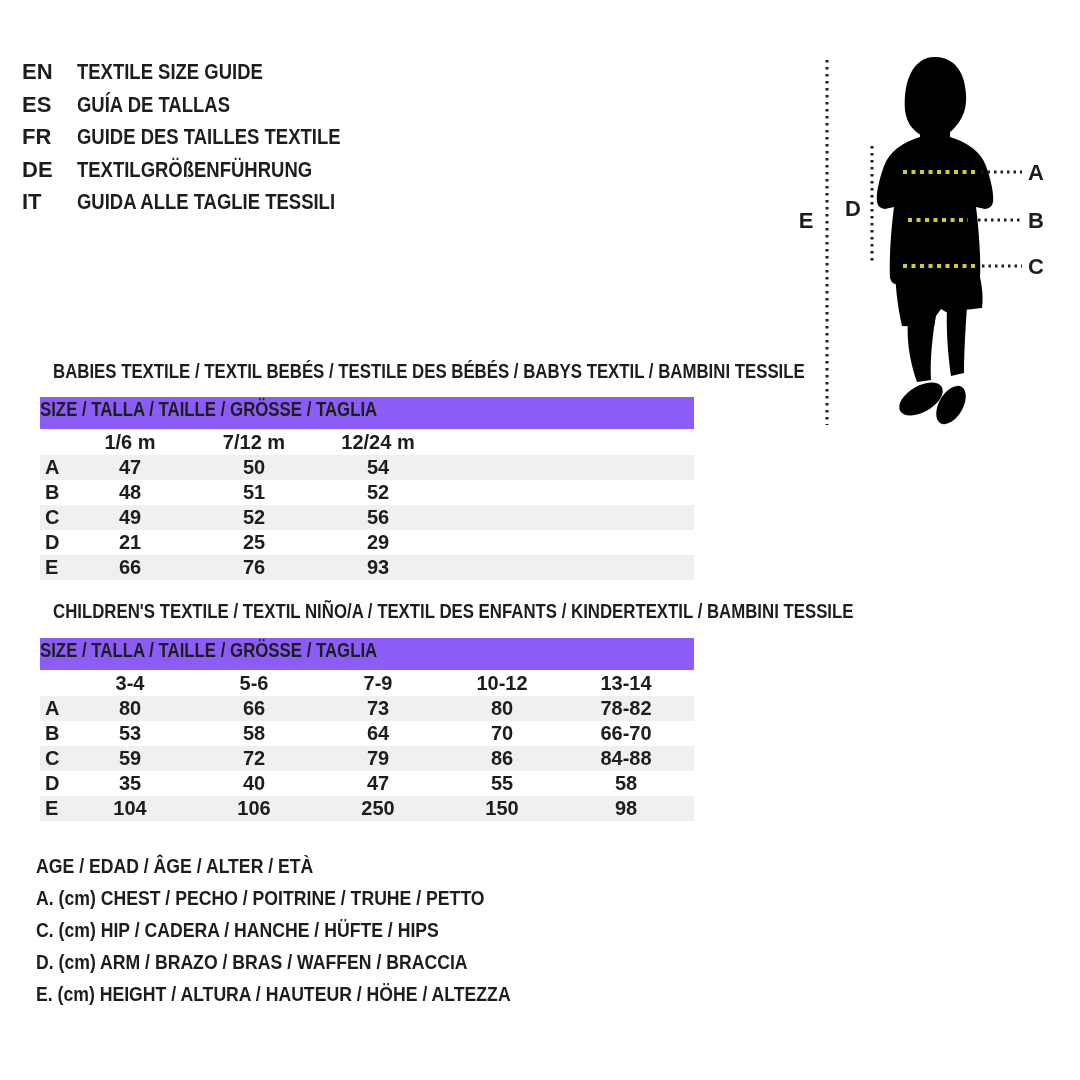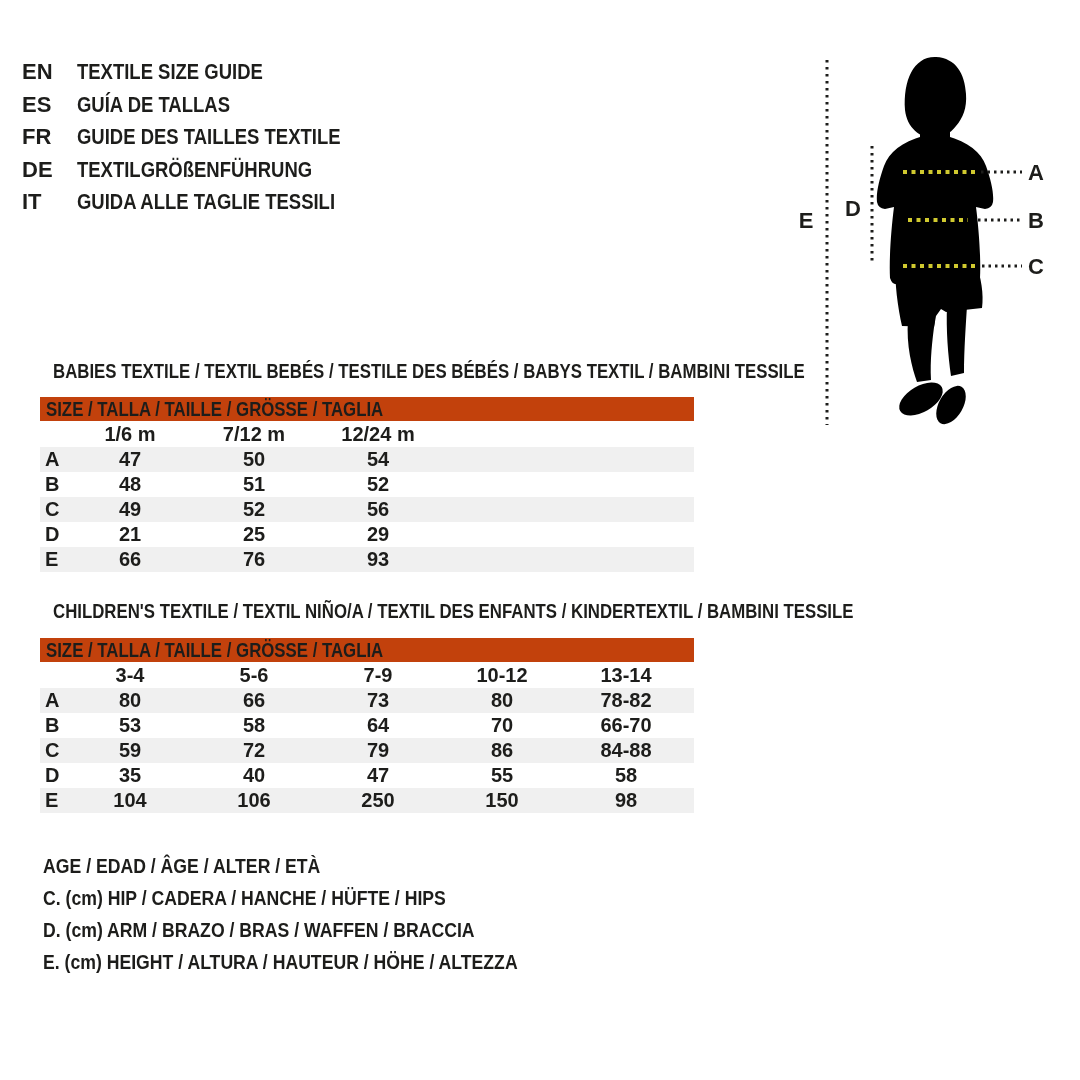--- a/index.html
+++ b/index.html
@@ -8,28 +8,28 @@
   .abs{position:absolute;}
   .cond{display:inline-block;transform:scaleX(.84);transform-origin:0 50%;white-space:nowrap;}
   
   .lang-header{left:22px;top:56px;}
   .lang-row{height:32.5px;line-height:32.5px;font-size:22px;font-weight:bold;white-space:nowrap;}
   .lang-code{display:inline-block;width:55px;}
   
   .sec-title{left:53px;font-size:20px;font-weight:bold;white-space:nowrap;}
   
   .tbl{left:40px;width:654px;font-size:20px;font-weight:bold;}
-  .tbl-bar{height:24px;line-height:24px;background:#c2410c;padding-left:6px;}
+  .tbl-bar{height:32px;line-height:24px;background:#8b5cf6;}
   .trow{display:flex;height:25px;line-height:25px;}
   .trow.colhead{height:26px;line-height:26px;}
   .trow.stripe{background:#f0f0f0;}
   .rlabel{width:28px;padding-left:5px;box-sizing:border-box;}
   .cell{width:124px;text-align:center;}
   
-  .legend{left:43px;top:850px;}
+  .legend{left:36px;top:850px;}
   .legend-line{height:32px;line-height:32px;font-size:21px;font-weight:bold;white-space:nowrap;}
   
   .figure{left:790px;top:50px;}
   .figure text{font-family:"Liberation Sans","DejaVu Sans",sans-serif;font-weight:bold;font-size:22px;fill:#1d1d1b;}
 </style>
 </head>
 <body>
 
 <div class="abs lang-header">
   <div class="lang-row"><span class="lang-code">EN</span><span class="cond">TEXTILE SIZE GUIDE</span></div>
@@ -191,16 +191,17 @@
     <span class="cell">104</span>
     <span class="cell">106</span>
     <span class="cell">250</span>
     <span class="cell">150</span>
     <span class="cell">98</span>
   </div>
 </div>
 
 <div class="abs legend">
   <div class="legend-line"><span class="cond">AGE / EDAD / ÂGE / ALTER / ETÀ</span></div>
+  <div class="legend-line"><span class="cond">A. (cm) CHEST / PECHO / POITRINE / TRUHE / PETTO</span></div>
   <div class="legend-line"><span class="cond">C. (cm) HIP / CADERA / HANCHE / HÜFTE / HIPS</span></div>
   <div class="legend-line"><span class="cond">D. (cm) ARM / BRAZO / BRAS / WAFFEN / BRACCIA</span></div>
   <div class="legend-line"><span class="cond">E. (cm) HEIGHT / ALTURA / HAUTEUR / HÖHE / ALTEZZA</span></div>
 </div>
 
 </body></html>

